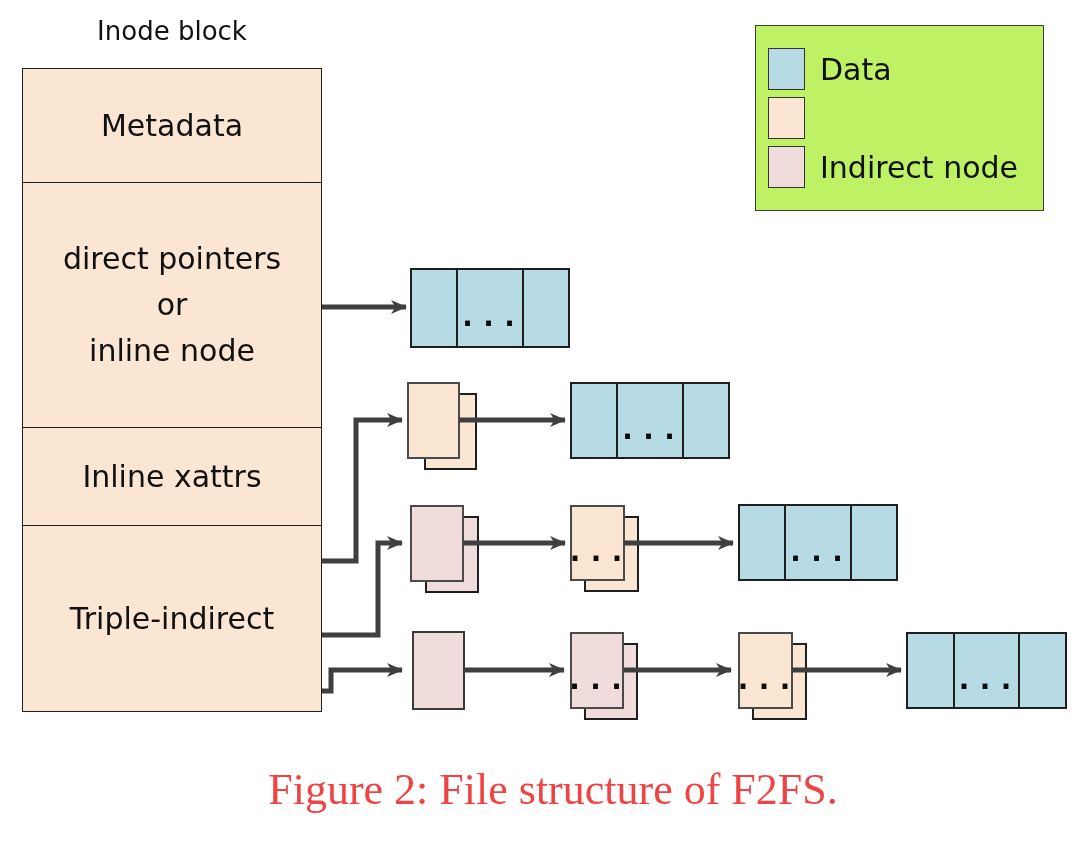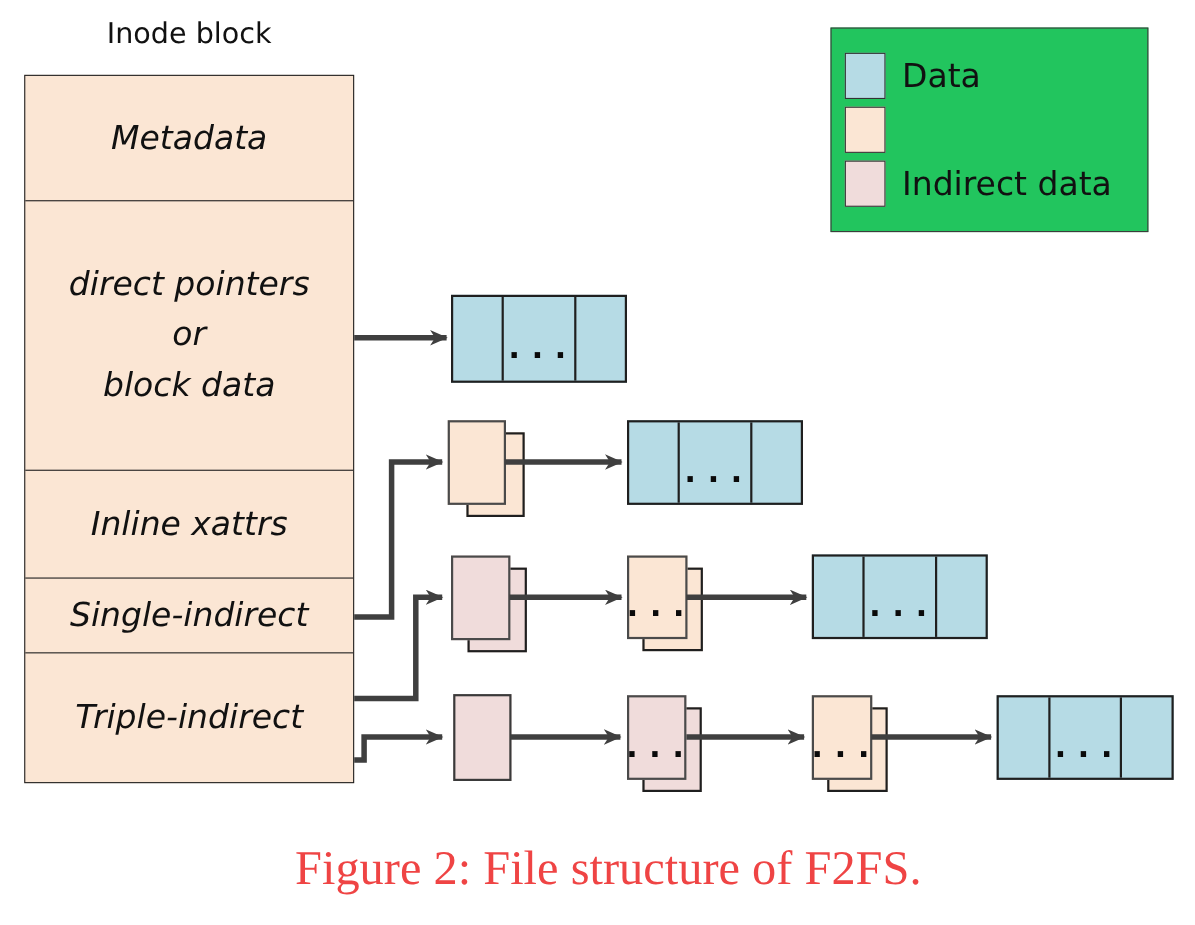--- a/index.html
+++ b/index.html
@@ -15,41 +15,41 @@
   
   .inode-title {
     position:absolute; left:22px; top:14px; width:300px;
     text-align:center; font-size:26px; line-height:34px;
   }
   .inode {
     position:absolute; left:22px; top:68px; width:300px; height:644px;
     box-sizing:border-box;
     border:1.5px solid #1f1f1f;
     background:var(--direct-node);
-    display:flex; flex-direction:column;font-style:italic;
+    display:flex; flex-direction:column;
   }
   .sec {
     box-sizing:border-box;
     display:flex; flex-direction:column;
     align-items:center; justify-content:center;
     font-size:30px; line-height:46px;
     border-bottom:1.5px solid #1f1f1f;
   }
   .sec:last-child { border-bottom:none; flex:1; }
   .sec-metadata { height:114px; }
   .sec-direct   { height:245px; }
   .sec-xattrs   { height:98px; }
   .sec-single   { height:68px; }
   .sec-double   { height:80px; }
   .sec-triple   { line-height:34px; }
 
   
   .legend {
     position:absolute; left:755px; top:25px; width:289px; height:186px;
-    box-sizing:border-box; border:1.5px solid #3c3c3c; background:#22c55e;
+    box-sizing:border-box; border:1.5px solid #3c3c3c; background:#bef264;
     padding:22px 0 0 12px;
   }
   .legend-item { display:flex; align-items:center; margin-bottom:7px; }
   .legend-swatch {
     width:37px; height:42px; box-sizing:border-box;
     border:1.5px solid #333; flex:0 0 auto;
   }
   .legend-label { font-size:30px; margin-left:15px; white-space:nowrap; }
   .sw-data     { background:var(--data-block); }
   .sw-direct   { background:var(--direct-node); }
@@ -130,44 +130,41 @@
 
   <div class="inode-title">Inode block</div>
 
   <div class="inode">
     <div class="sec sec-metadata">
       <span>Metadata</span>
     </div>
     <div class="sec sec-direct">
       <span>direct pointers</span>
       <span>or</span>
-      <span>block data</span>
+      <span>inline node</span>
     </div>
     <div class="sec sec-xattrs">
       <span>Inline xattrs</span>
-    </div>
-    <div class="sec sec-single">
-      <span>Single-indirect</span>
     </div>
     <div class="sec sec-triple">
       <span>Triple-indirect</span>
     </div>
   </div>
 
   <div class="legend">
     <div class="legend-item">
       <span class="legend-swatch sw-data"></span>
       <span class="legend-label">Data</span>
     </div>
     <div class="legend-item">
       <span class="legend-swatch sw-direct"></span>
     </div>
     <div class="legend-item">
       <span class="legend-swatch sw-indirect"></span>
-      <span class="legend-label">Indirect data</span>
+      <span class="legend-label">Indirect node</span>
     </div>
   </div>
 
   <div class="datablock d1">
     <div class="cell"></div>
     <div class="cell">
       <span class="dots">...</span>
     </div>
     <div class="cell"></div>
   </div>

